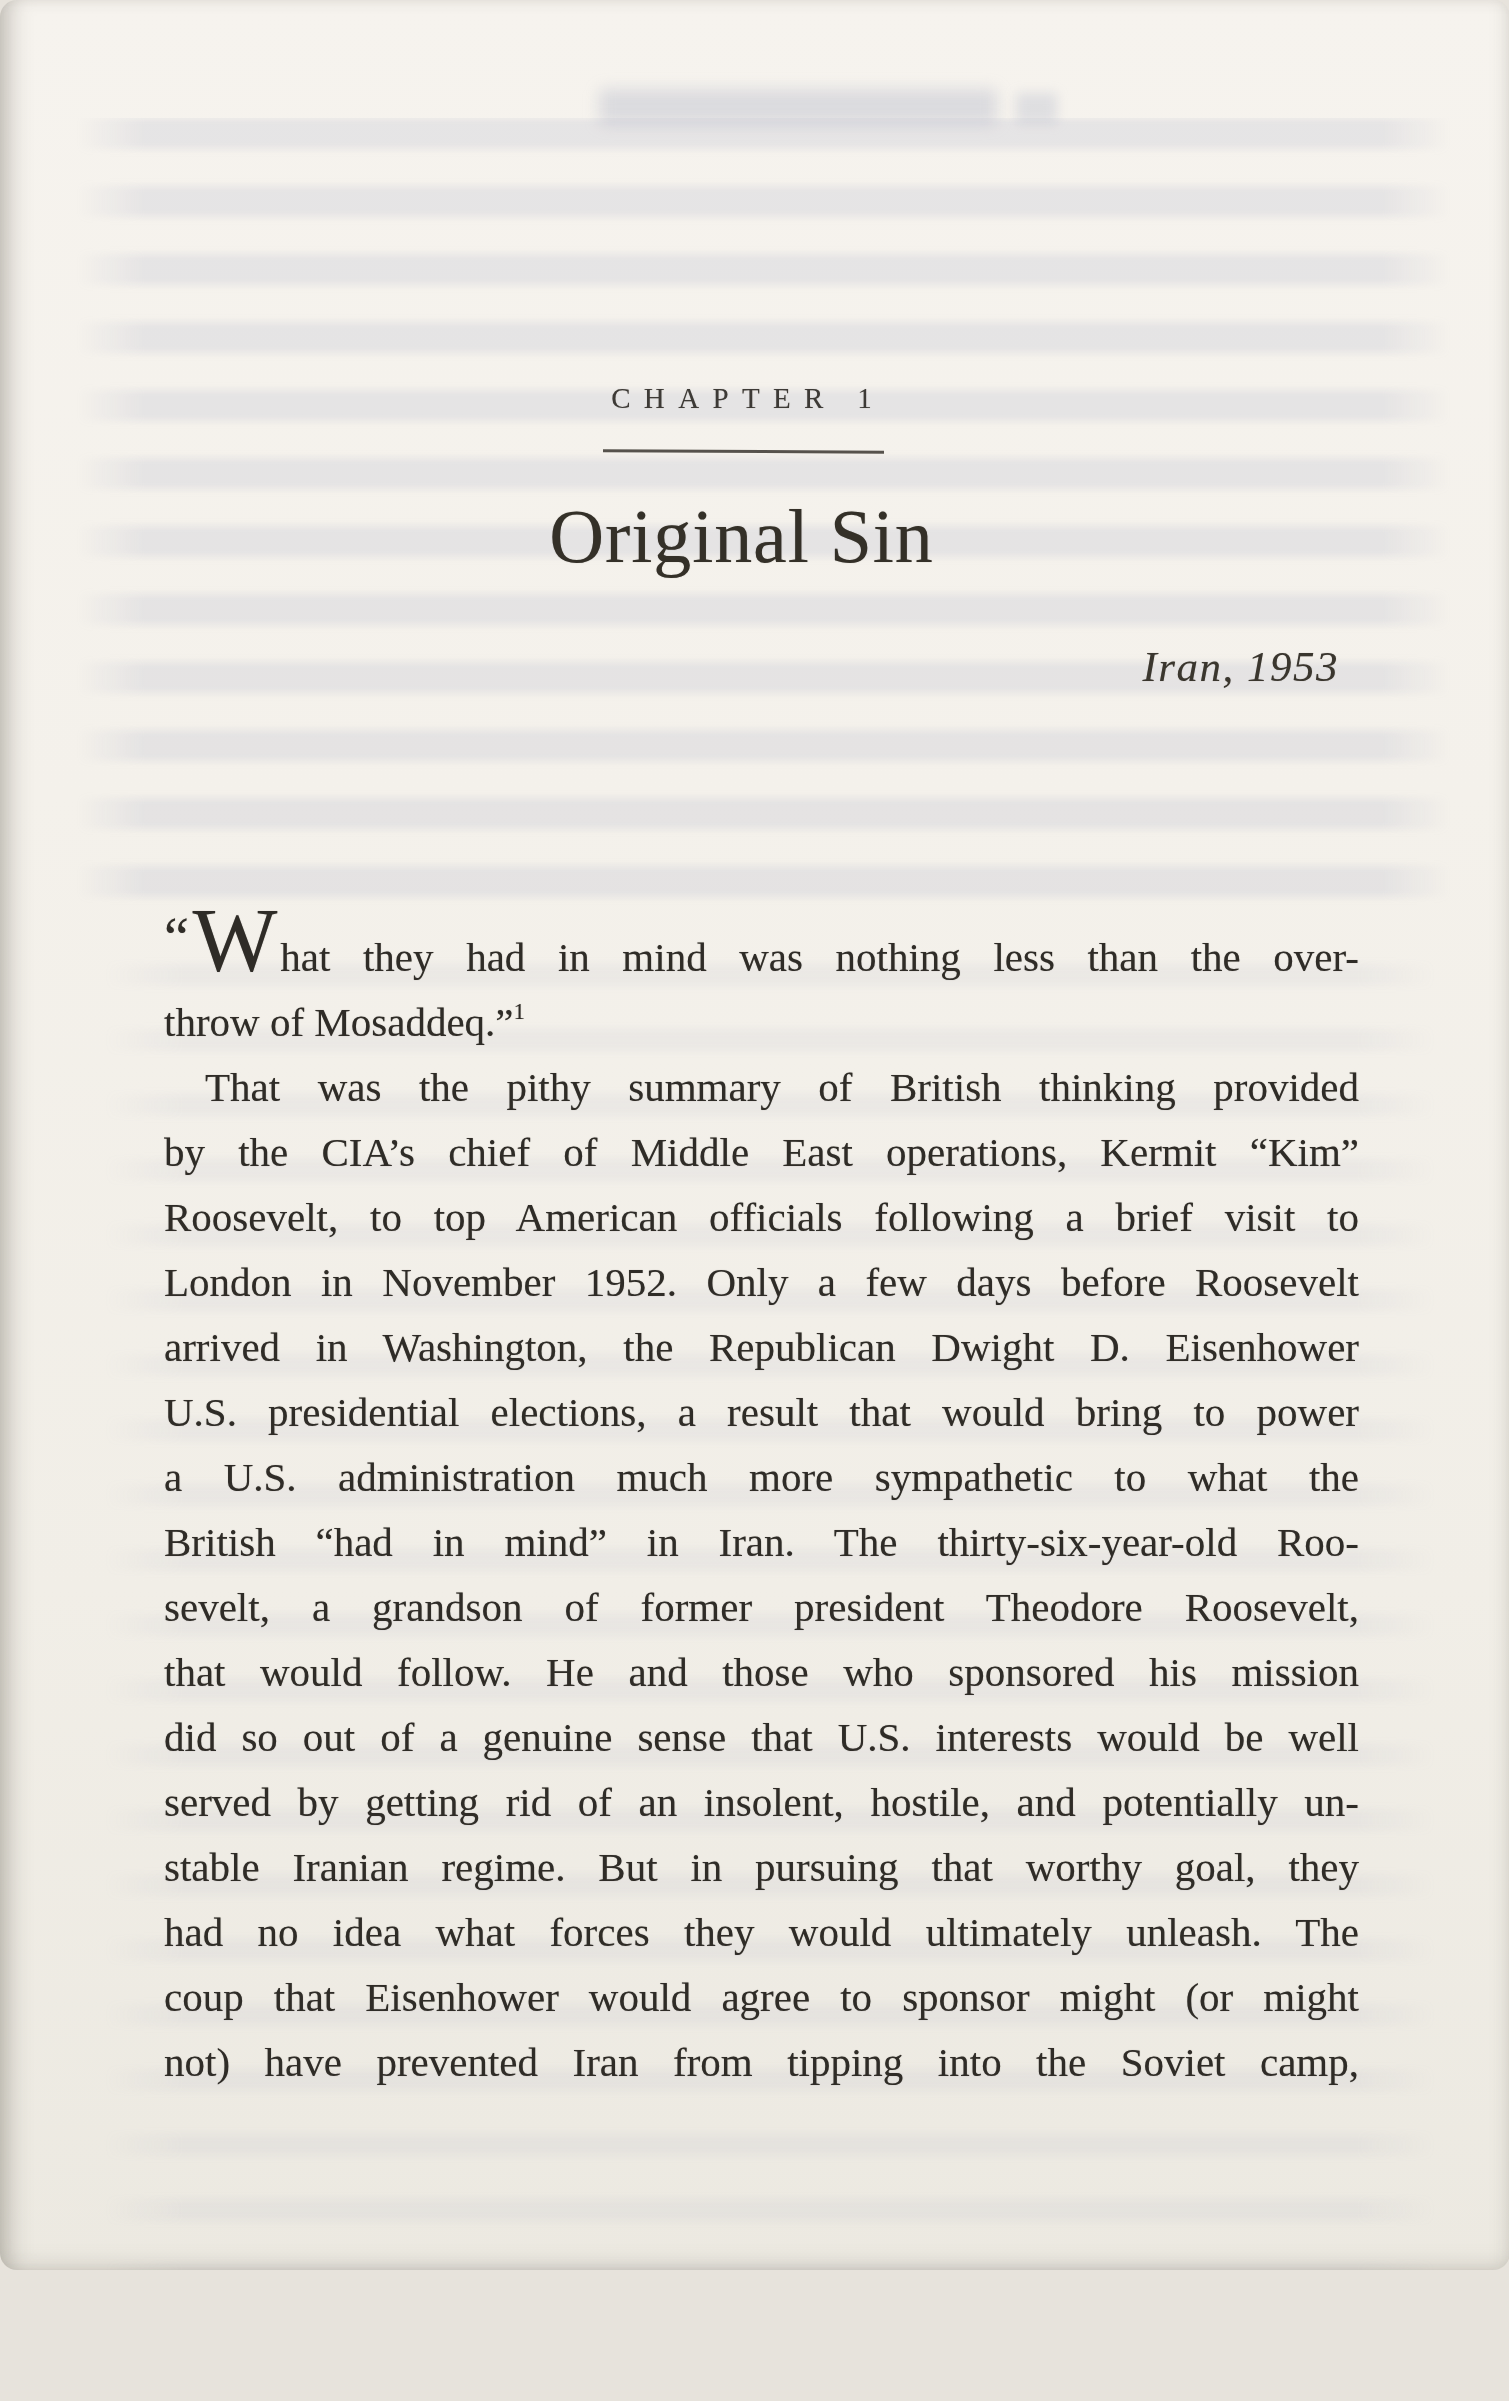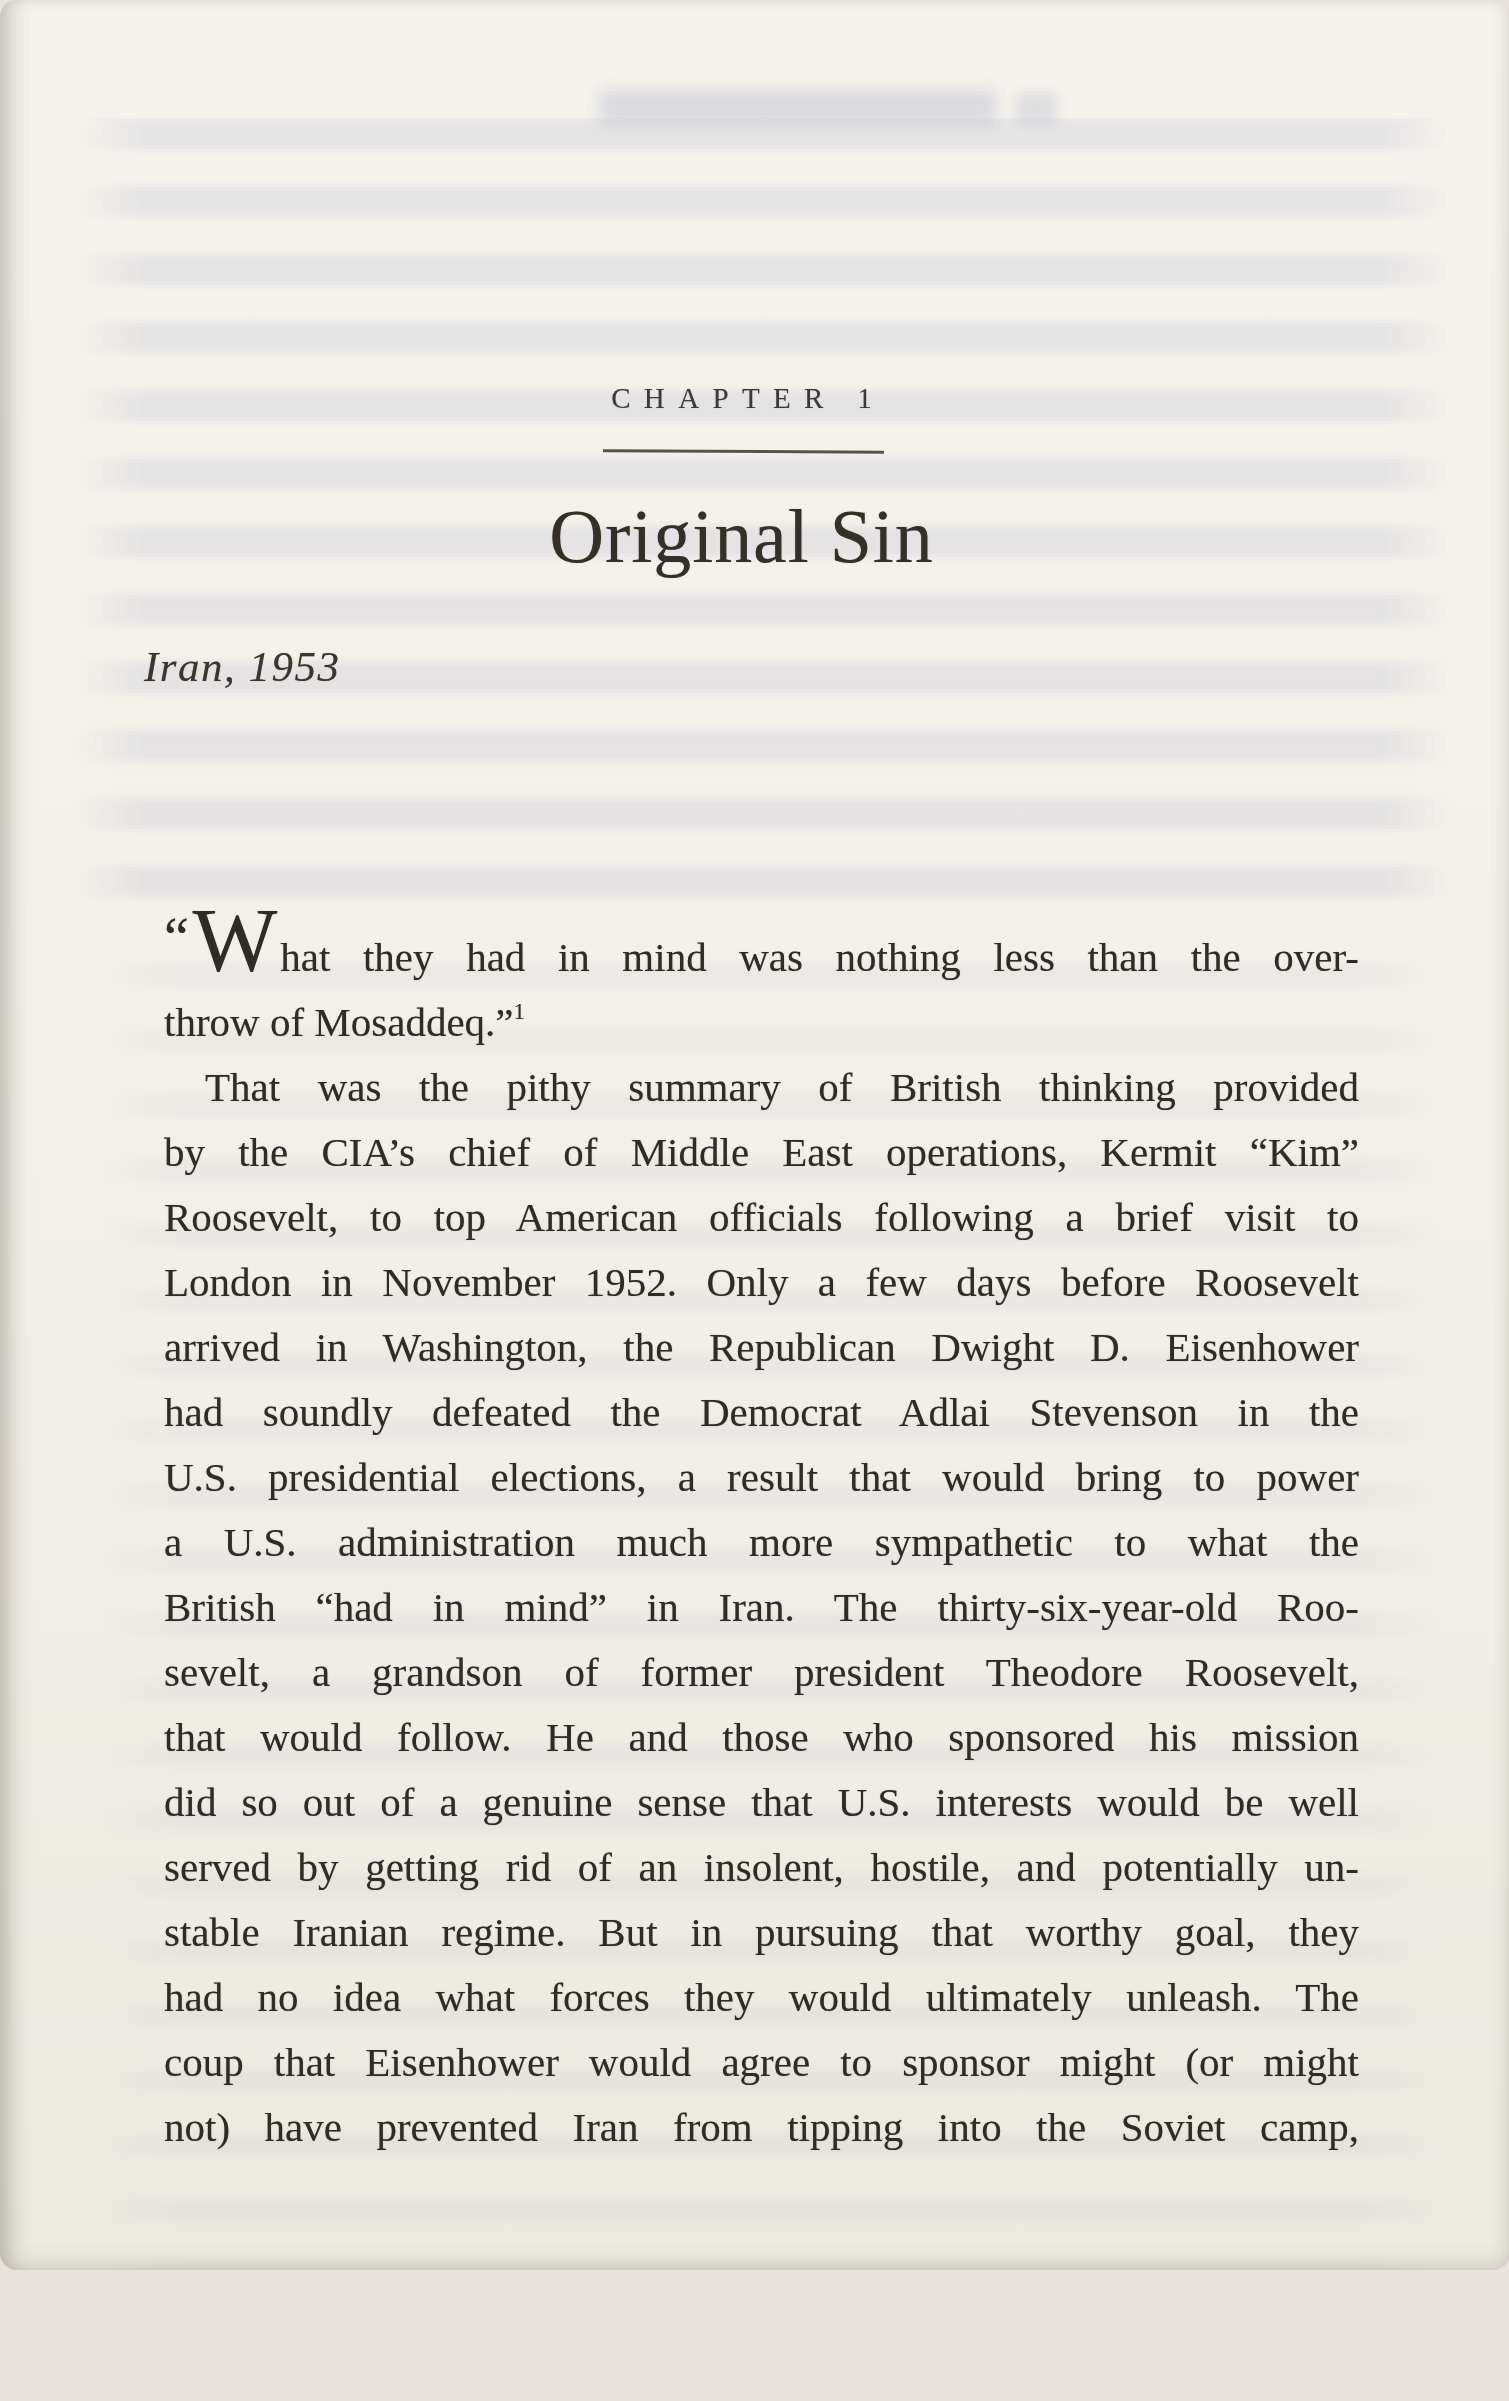--- a/index.html
+++ b/index.html
@@ -72,21 +72,21 @@
     position: absolute; z-index: 4;
     top: 498px; left: 144px; width: 1195px;
     text-align: center;
     font-size: 76px; line-height: 1; color: #343028;
     letter-spacing: 0.012em;
     text-shadow: 0 0 0.9px rgba(60, 55, 48, 0.45);
   }
   .chapter-subtitle {
     position: absolute; z-index: 4;
     top: 645px; left: 144px; width: 1195px;
-    text-align: left;
+    text-align: right;
     font-style: italic;
     font-size: 43px; line-height: 1; color: #3a362e;
     letter-spacing: 0.035em;
     text-shadow: 0 0 0.9px rgba(60, 55, 48, 0.4);
   }
   
   .body-text {
     position: absolute; z-index: 4;
     top: 925px; left: 144px; width: 1195px;
     font-size: 41px; color: #2f2c27;
@@ -130,21 +130,20 @@
     </div>
     <div class="bline short-last">
       <span>throw of Mosaddeq.”</span><span class="footnote-sup">1</span>
     </div>
     <div id="para2">
         <div class="bline indent">That was the pithy summary of British thinking provided</div>
         <div class="bline">by the CIA’s chief of Middle East operations, Kermit “Kim”</div>
         <div class="bline">Roosevelt, to top American officials following a brief visit to</div>
         <div class="bline">London in November 1952. Only a few days before Roosevelt</div>
         <div class="bline">arrived in Washington, the Republican Dwight D. Eisenhower</div>
-        <div class="bline">had soundly defeated the Democrat Adlai Stevenson in the</div>
         <div class="bline">U.S. presidential elections, a result that would bring to power</div>
         <div class="bline">a U.S. administration much more sympathetic to what the</div>
         <div class="bline">British “had in mind” in Iran. The thirty-six-year-old Roo-</div>
         <div class="bline">sevelt, a grandson of former president Theodore Roosevelt,</div>
         <div class="bline">that would follow. He and those who sponsored his mission</div>
         <div class="bline">did so out of a genuine sense that U.S. interests would be well</div>
         <div class="bline">served by getting rid of an insolent, hostile, and potentially un-</div>
         <div class="bline">stable Iranian regime. But in pursuing that worthy goal, they</div>
         <div class="bline">had no idea what forces they would ultimately unleash. The</div>
         <div class="bline">coup that Eisenhower would agree to sponsor might (or might</div>

